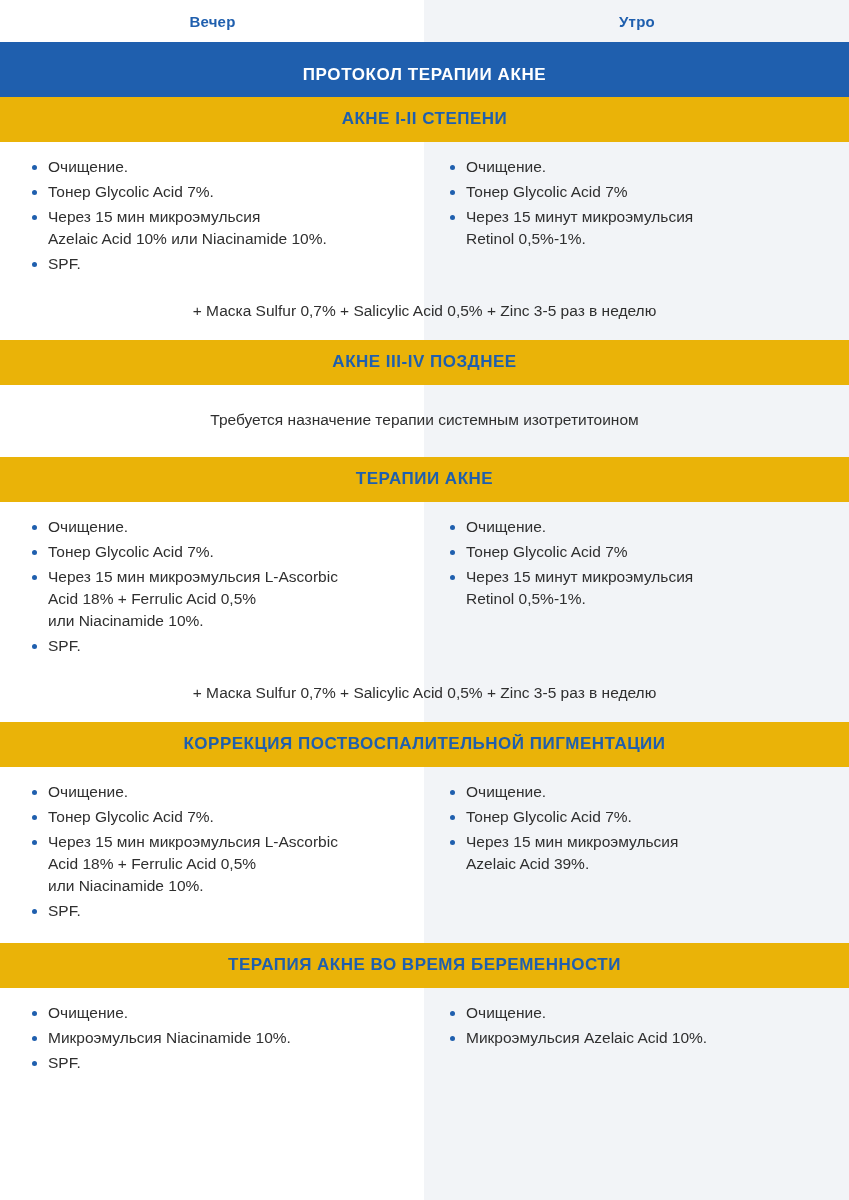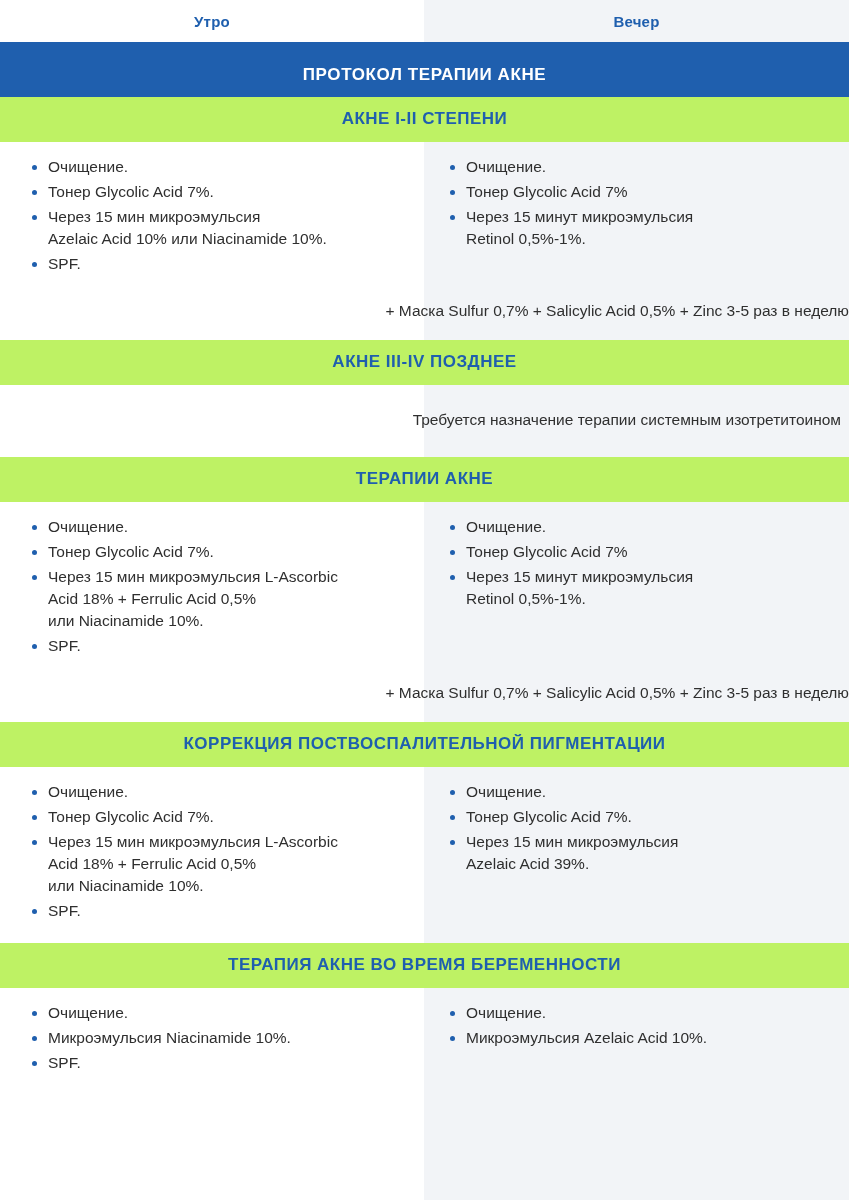--- a/index.html
+++ b/index.html
@@ -59,21 +59,21 @@
     color: #ffffff;
     text-align: center;
     font-size: 17px;
     font-weight: bold;
     letter-spacing: .6px;
     padding: 23px 0 12px;
   }
 
   
   .section-title {
-    background: #bef264;
+    background: #eab308;
     color: #1f5fae;
     text-align: center;
     font-size: 17px;
     font-weight: bold;
     letter-spacing: .5px;
     padding: 12px 0 13px;
   }
 
   
   .cols {
@@ -113,21 +113,21 @@
     border-radius: 50%;
     background: #1f5fae;
   }
   ul.list li .cont {
     display: block;
     padding-left: 0;
   }
 
   
   .note {
-    text-align: right;
+    text-align: center;
     font-size: 15.5px;
     line-height: 22px;
     color: #2f2f2f;
     padding: 16px 0 18px;
   }
   .note.tall {
     padding: 24px 8px 26px;
   }
   .spacer-white {
     height: 12px;
@@ -136,22 +136,22 @@
 </head>
 <body>
 
 <div class="sheet">
   <div class="col-bg left"></div>
   <div class="col-bg right"></div>
 
   <div class="content">
 
     <div class="head-row">
+      <div class="head-cell right">Вечер</div>
       <div class="head-cell left">Утро</div>
-      <div class="head-cell right">Вечер</div>
     </div>
 
     <div class="banner">ПРОТОКОЛ ТЕРАПИИ АКНЕ</div>
 
     <div class="section-title">АКНЕ I-II СТЕПЕНИ</div>
     <div class="cols">
       <div class="col left">
         <ul class="list">
           <li>Очищение.</li>
           <li>Тонер Glycolic Acid 7%.</li>

